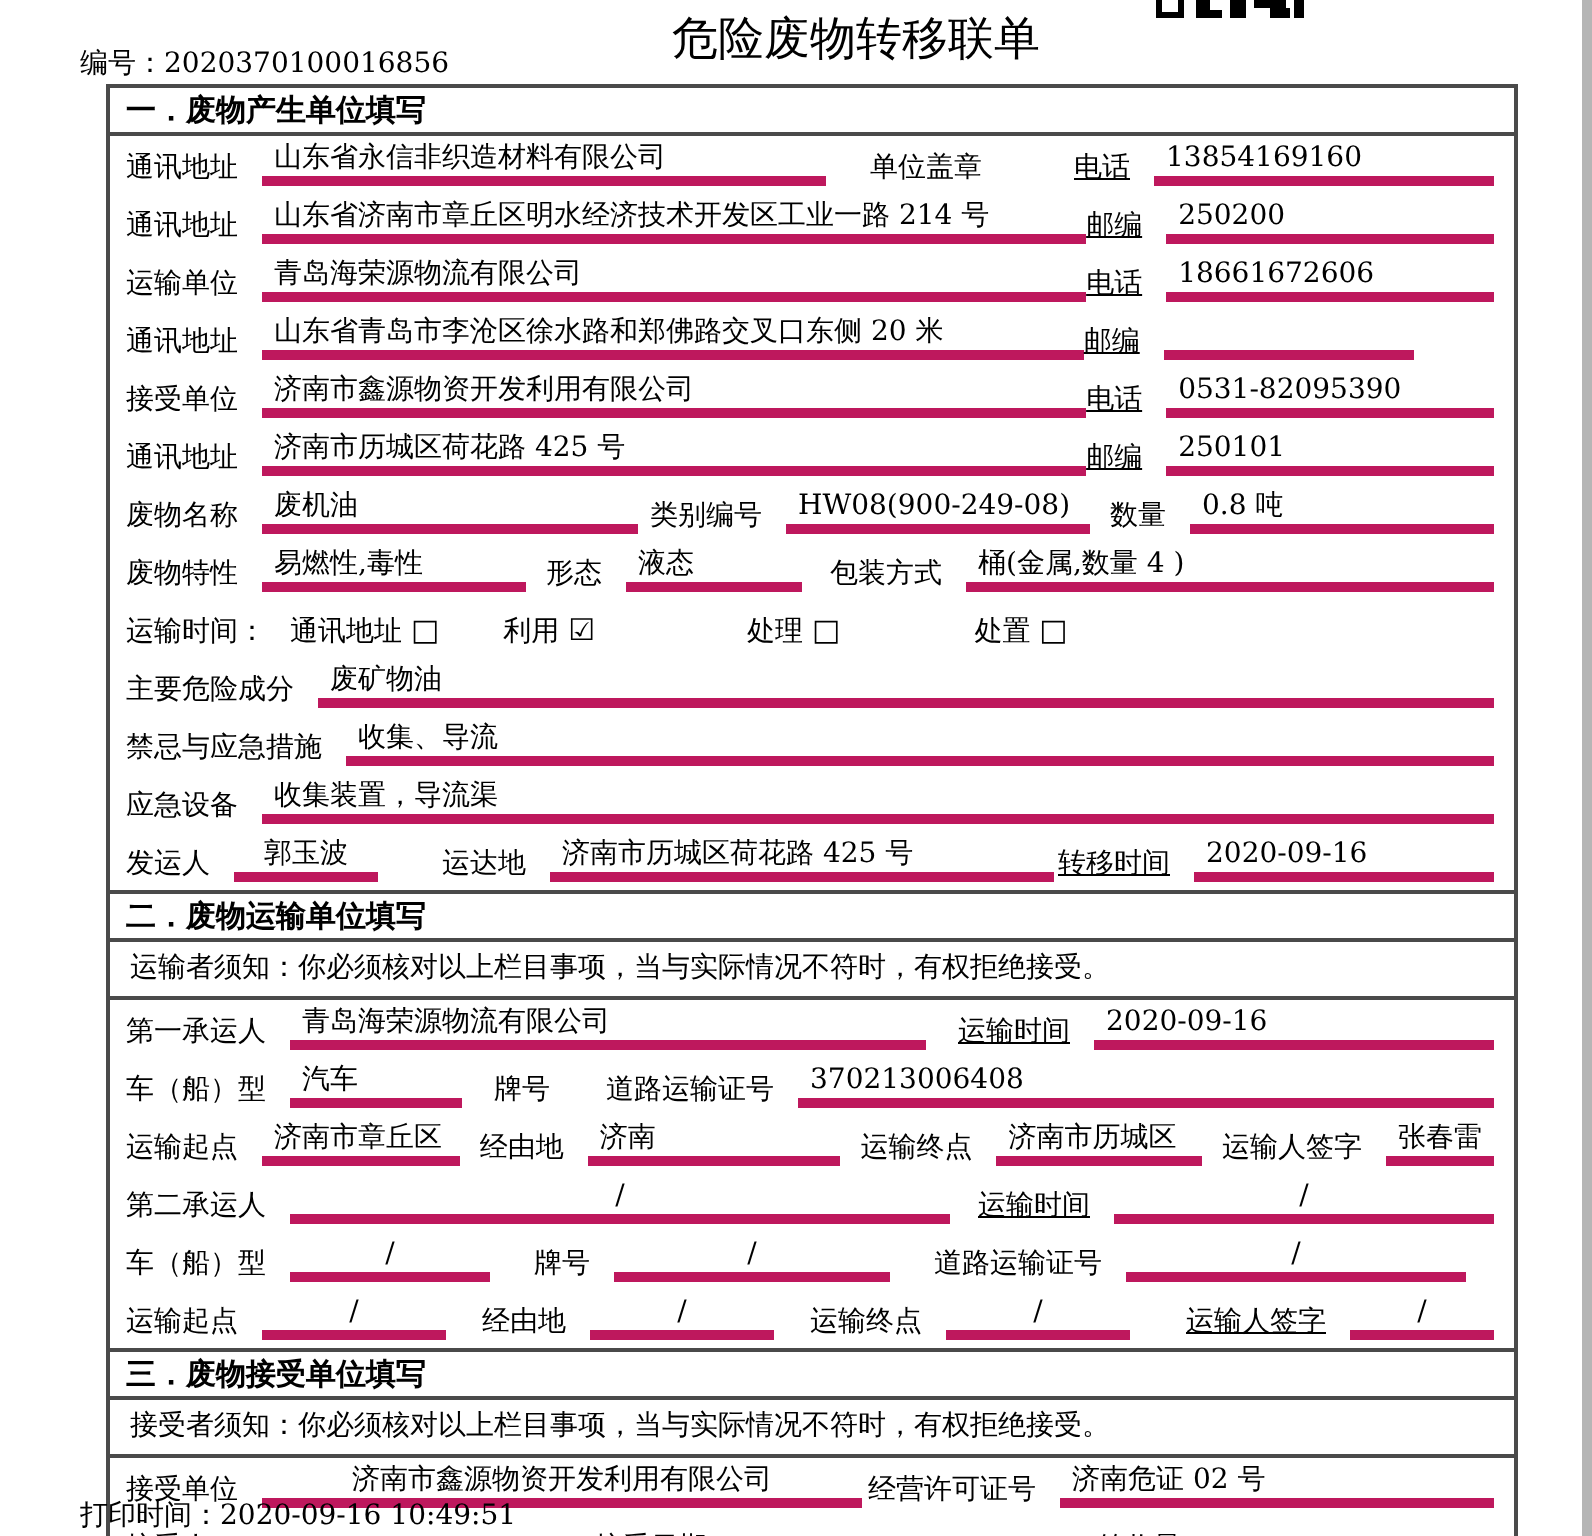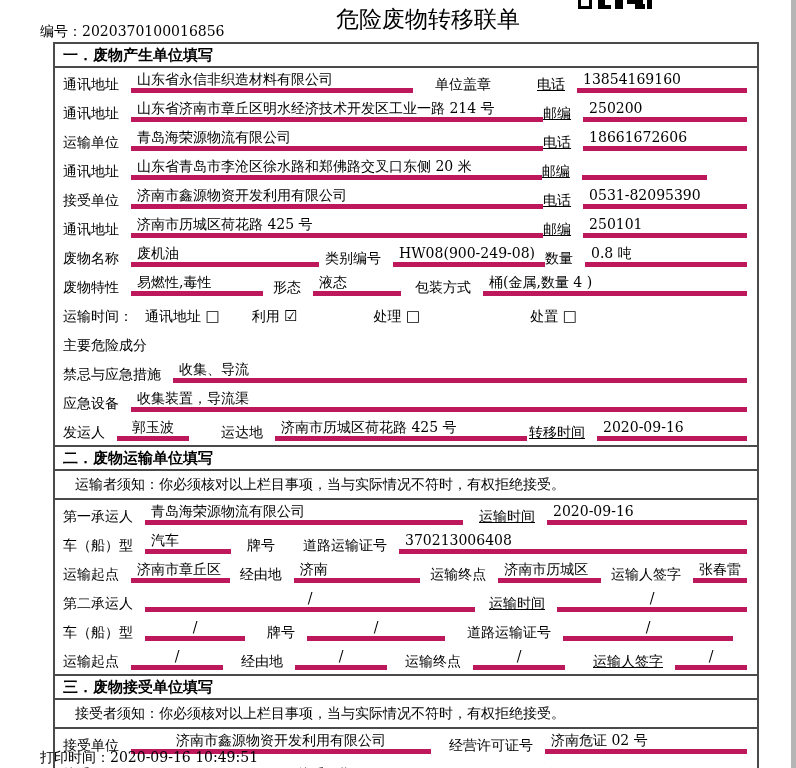--- a/index.html
+++ b/index.html
@@ -5,21 +5,21 @@
   html,body{margin:0;padding:0;background:#fff;}
   .canvas{position:relative;width:796px;height:768px;background:#fff;overflow:hidden;
           font-family:"DejaVu Serif","Liberation Serif",serif;color:#000;}
   .serial{position:absolute;left:40px;top:23px;font-size:14px;white-space:nowrap;}
   .title{position:absolute;left:336px;top:4px;font-size:23px;font-weight:normal;white-space:nowrap;}
   .qr{position:absolute;left:578px;top:0;}
   .sheet{position:absolute;left:53px;top:42px;width:702px;border:2px solid #4a4a4a;background:#fff;}
   .sec-h{height:22px;line-height:22px;font-weight:bold;font-size:15px;padding-left:8px;
          border-top:2px solid #4a4a4a;border-bottom:2px solid #4a4a4a;}
   .sec-h.first{border-top:none;}
-  .notice{height:27px;line-height:27px;padding-left:20px;font-size:14px;border-bottom:2px solid #4a4a4a;}
+  .notice{height:27px;line-height:27px;padding-left:10px;font-size:14px;border-bottom:2px solid #4a4a4a;}
   .r{display:flex;align-items:flex-end;height:25px;padding:0 10px 4px 8px;font-size:14px;line-height:17px;}
   .l{white-space:nowrap;margin-right:12px;}
   .u{border-bottom:5px solid #be185d;padding:0 6px;white-space:nowrap;box-sizing:border-box;min-height:17px;}
   .c{text-align:center;}
   .grow{flex:1;}
   .ra{margin-left:auto;text-decoration:underline;}
   .opt{white-space:nowrap;}
   .bx{font-size:15px;}
   .print{position:absolute;left:40px;top:749px;font-size:14px;white-space:nowrap;}
   .edge{position:absolute;right:0;top:0;width:5px;height:768px;background:#b5b5b5;}
@@ -94,43 +94,44 @@
       <span class="u" style="width:428px">济南市历城区荷花路 425 号</span>
       <span class="l ra">邮编</span>
       <span class="u" style="width:170px">250101</span>
     </div>
 
     <div class="r">
       <span class="l">废物名称</span>
       <span class="u" style="width:188px">废机油</span>
       <span class="l" style="margin-left:6px">类别编号</span>
       <span class="u" style="width:152px">HW08(900-249-08)</span>
-      <span class="l" style="">数量</span>
+      <span class="l" style="margin-left:10px">数量</span>
       <span class="u grow">0.8 吨</span>
     </div>
 
     <div class="r">
       <span class="l">废物特性</span>
       <span class="u" style="width:132px">易燃性,毒性</span>
       <span class="l" style="margin-left:10px">形态</span>
       <span class="u" style="width:88px">液态</span>
       <span class="l" style="margin-left:14px">包装方式</span>
       <span class="u grow">桶(金属,数量 4 )</span>
     </div>
 
     <div class="r">
       <span class="l">运输时间：</span>
       <span class="opt"><span>通讯地址</span> <span class="bx">□</span></span>
       <span class="opt" style="margin-left:32px"><span>利用</span> <span class="bx">☑</span></span>
       <span class="opt" style="margin-left:76px"><span>处理</span> <span class="bx">□</span></span>
-      <span class="opt" style="margin-left:110px"><span>处置</span> <span class="bx">□</span></span>
+      <span class="opt" style="margin-left:67px"><span>处置</span> <span class="bx">□</span></span>
     </div>
 
     <div class="r">
       <span class="l">主要危险成分</span>
+      <span class="u grow">废矿物油</span>
     </div>
 
     <div class="r">
       <span class="l">禁忌与应急措施</span>
       <span class="u grow">收集、导流</span>
     </div>
 
     <div class="r">
       <span class="l">应急设备</span>
       <span class="u grow">收集装置，导流渠</span>
@@ -200,21 +201,21 @@
       <span class="l ra">运输人签字</span>
       <span class="u c" style="width:72px">/</span>
     </div>
 
     <div class="sec-h">三．废物接受单位填写</div>
     <div class="notice">接受者须知：你必须核对以上栏目事项，当与实际情况不符时，有权拒绝接受。</div>
 
     <div class="r">
       <span class="l">接受单位</span>
       <span class="u c" style="width:300px">济南市鑫源物资开发利用有限公司</span>
-      <span class="l" style="margin-left:18px">经营许可证号</span>
+      <span class="l" style="margin-left:3px">经营许可证号</span>
       <span class="u grow">济南危证 02 号</span>
     </div>
 
     <div class="r">
       <span class="l">接受人</span>
       <span class="u" style="width:118px;margin-left:40px"></span>
       <span class="l" style="margin-left:24px">接受日期</span>
       <span class="u" style="width:186px"></span>
       <span class="l ra">签收量</span>
       <span class="u" style="width:132px;margin-right:14px"></span>

